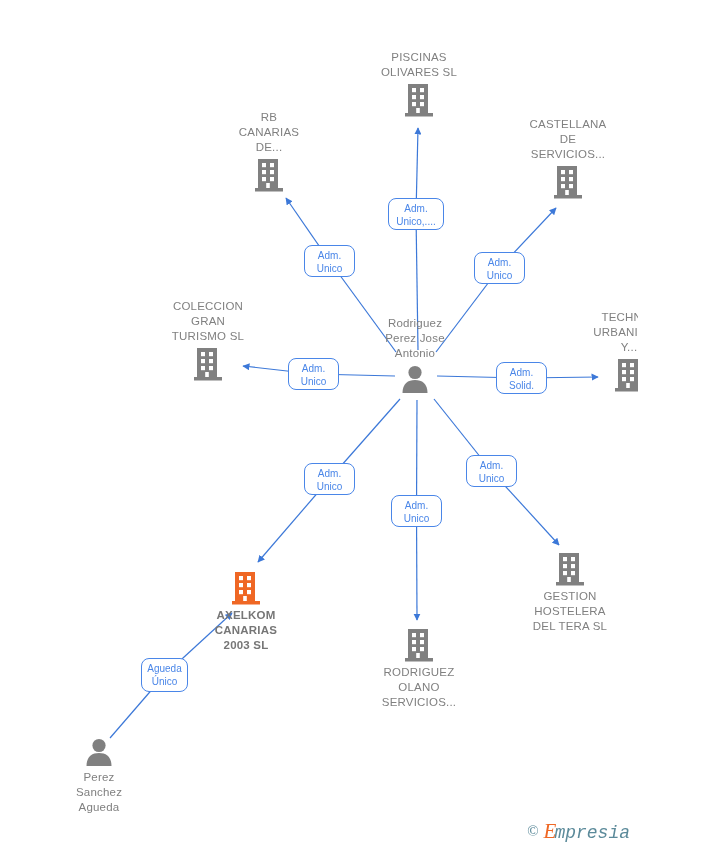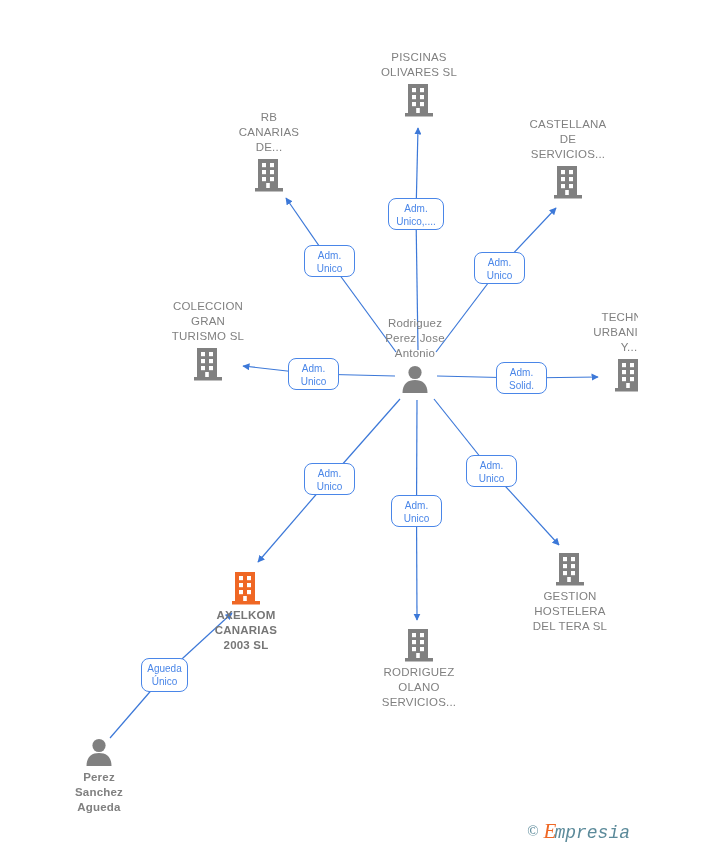--- a/index.html
+++ b/index.html
@@ -266,21 +266,21 @@
             <rect x="8" y="12" width="4" height="4.2" fill="#ffffff"></rect>
             <rect x="16" y="12" width="4" height="4.2" fill="#ffffff"></rect>
             <rect x="8" y="19" width="4" height="4.2" fill="#ffffff"></rect>
             <rect x="16" y="19" width="4" height="4.2" fill="#ffffff"></rect>
             <rect x="12.2" y="25" width="3.6" height="5" fill="#ffffff"></rect>
           </svg></span>
         <span class="node-label">RODRIGUEZ
 OLANO
 SERVICIOS...</span>
       </div>
-      <div class="node" style="left: 99px; top: 737px; font-weight: bold;">
+      <div class="node" style="left: 99px; top: 737px;">
         <span class="node-icon"><svg width="30" height="30" viewBox="0 0 30 30" xmlns="http://www.w3.org/2000/svg">
             <circle cx="15" cy="8.5" r="6.6" fill="#808080"></circle>
             <path d="M2.5 29 C2.5 19.5 8 16 15 16 C22 16 27.5 19.5 27.5 29 Z" fill="#808080"></path>
           </svg></span>
         <span class="node-label">Perez
 Sanchez
 Agueda</span>
       </div>
     </div>
   <div id="label-layer">

